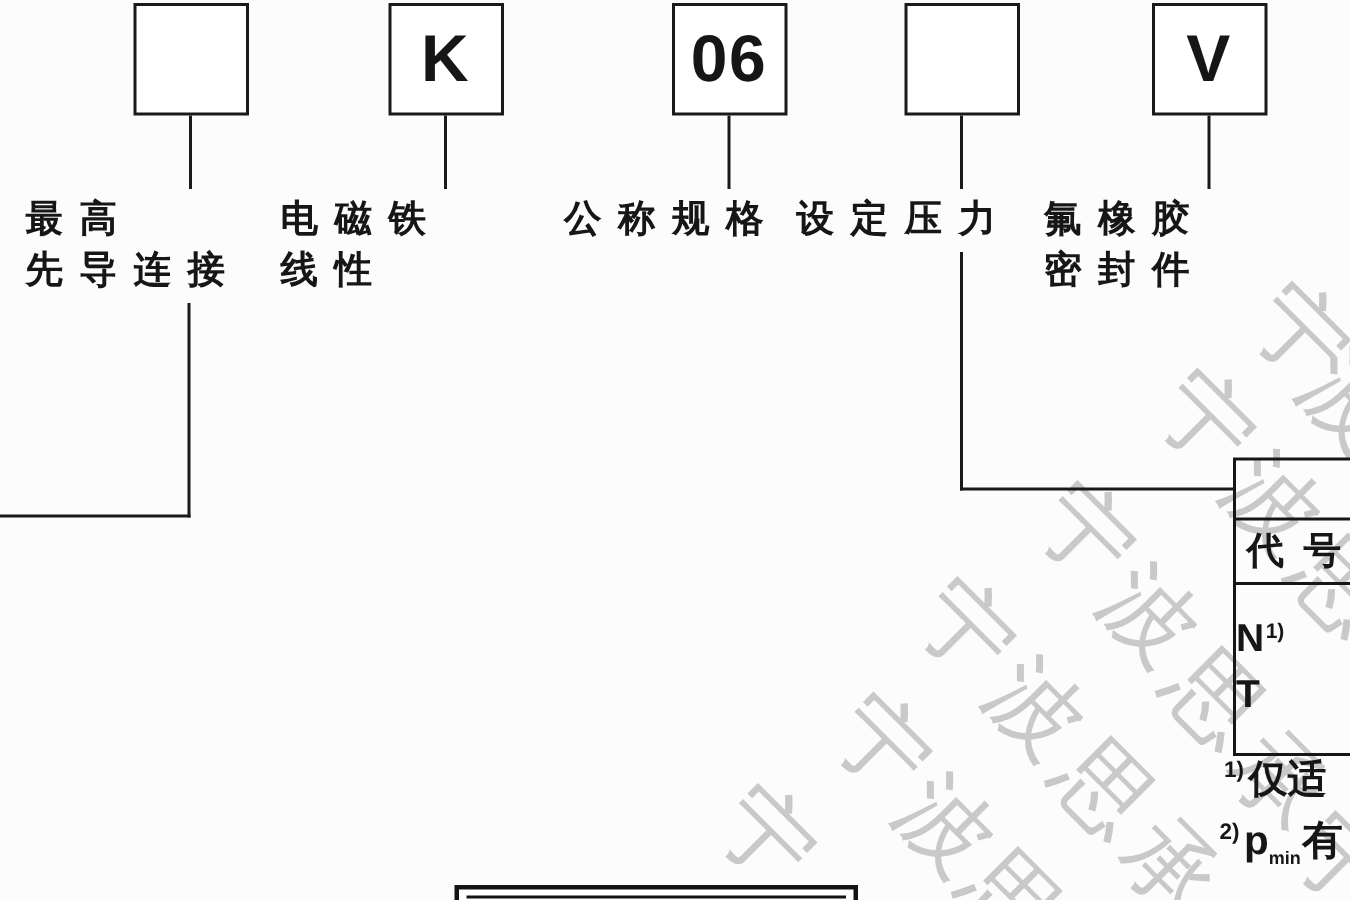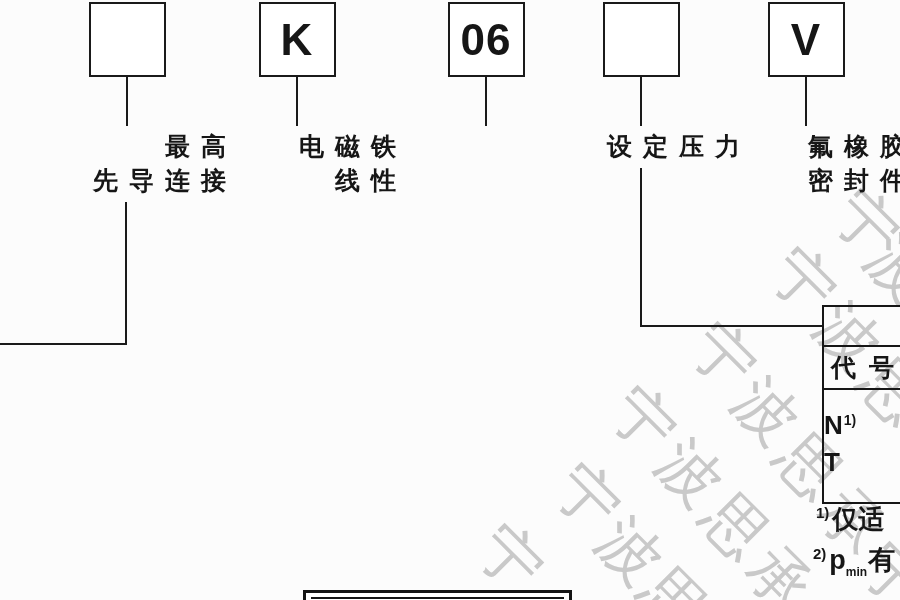--- a/index.html
+++ b/index.html
@@ -16,21 +16,21 @@
     transform:translate(-50%,-50%) rotate(45deg);white-space:nowrap;
   }
   
   .col{position:absolute;top:2px;width:220px;height:230px;z-index:1;}
   .c1{left:17px;}  .c2{left:187px;} .c3{left:376px;} .c4{left:531px;} .c5{left:696px;}
   .code-box{
     margin:0 auto;width:73px;height:71px;border:2px solid #1a1a1a;background:#ffffff;
     text-align:center;font-size:44px;font-weight:bold;line-height:71px;letter-spacing:1px;
   }
   .stem{position:absolute;left:109px;top:75px;width:2px;height:49px;background:#1a1a1a;}
-  .lbl{position:absolute;left:0;top:127px;width:220px;text-align:right;font-weight:bold;font-size:25px;}
+  .lbl{position:absolute;left:0;top:127px;width:220px;text-align:left;font-weight:bold;font-size:25px;}
   .lbl-line{height:34px;line-height:34px;letter-spacing:11px;white-space:nowrap;}
   
   .wire{position:absolute;background:#1a1a1a;z-index:1;}
   .wire-v1{left:125px;top:202px;width:2px;height:143px;}
   .wire-h1{left:0;top:343px;width:127px;height:2px;}
   .wire-v4{left:640px;top:168px;width:2px;height:159px;}
   .wire-h4{left:640px;top:325px;width:184px;height:2px;}
   
   .otable{
     position:absolute;left:822px;top:305px;width:130px;z-index:1;
@@ -98,20 +98,21 @@
     <div class="lbl">
       <div class="lbl-line">电磁铁</div>
       <div class="lbl-line">线性</div>
     </div>
   </div>
 
   <div class="col c3">
     <div class="code-box">06</div>
     <div class="stem"></div>
     <div class="lbl">
+      <div class="lbl-line">公称规格</div>
     </div>
   </div>
 
   <div class="col c4">
     <div class="code-box"></div>
     <div class="stem"></div>
     <div class="lbl">
       <div class="lbl-line">设定压力</div>
       <div class="lbl-line"></div>
     </div>

